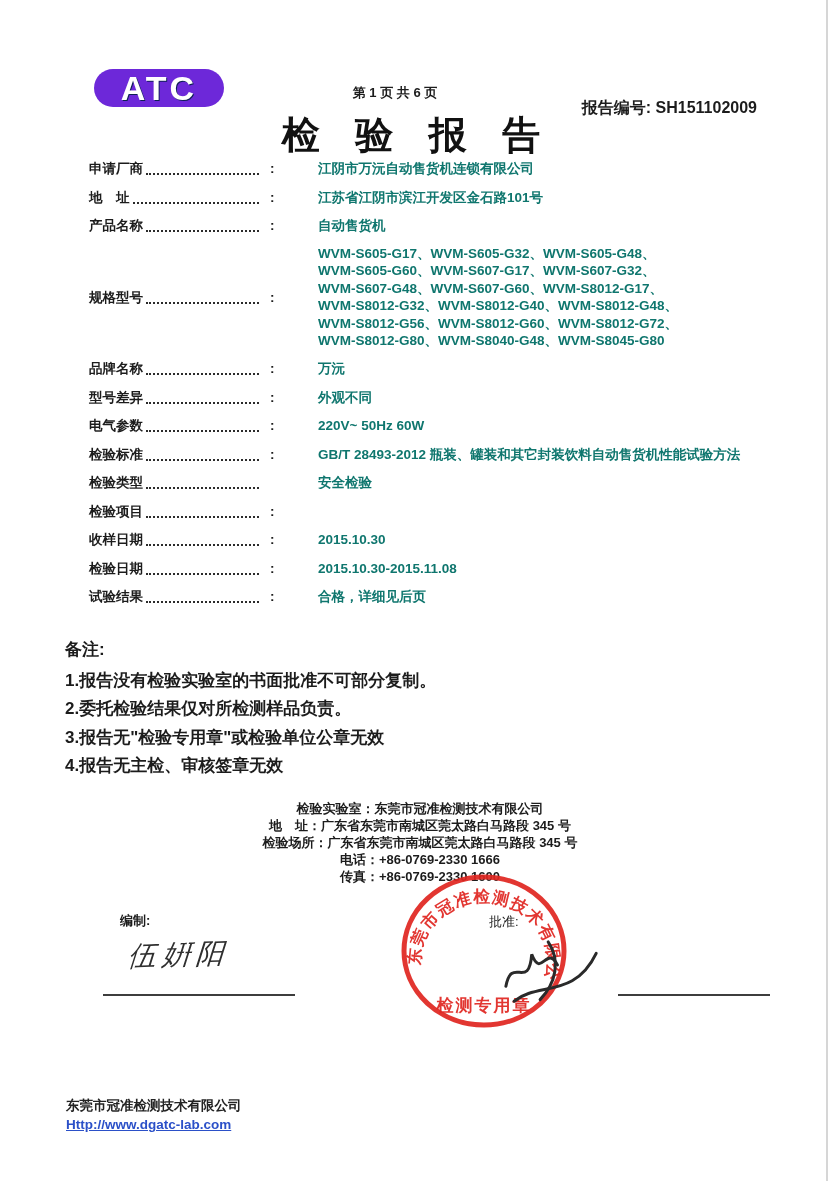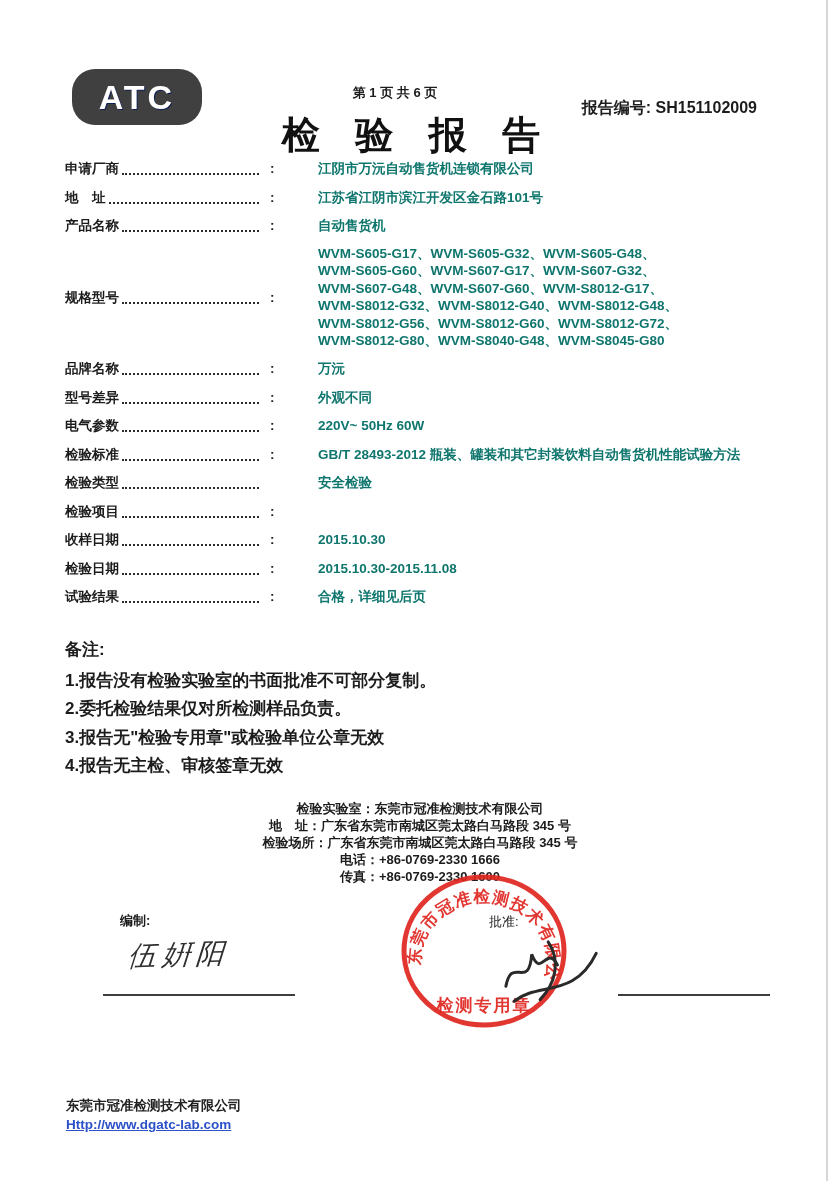--- a/index.html
+++ b/index.html
@@ -8,22 +8,22 @@
   .page {
     position:relative; width:835px; height:1181px; background:#ffffff;
     overflow:hidden;
   }
   .right-edge {
     position:absolute; top:0; right:7px; width:2px; height:100%;
     background:#d6d6d6;
   }
   
   .logo {
-    position:absolute; left:72px; top:69px; width:130px; height:56px;
-    background:#404040; border-radius:23px;
+    position:absolute; left:94px; top:69px; width:130px; height:38px;
+    background:#6d28d9; border-radius:23px;
     display:flex; align-items:center; justify-content:center;
     color:#ffffff; font-weight:bold; font-size:34px; letter-spacing:3px;
     text-shadow:1px 1px 0 #0e1f55;
   }
   .page-info {
     position:absolute; left:0; top:84px; width:790px; text-align:center;
     font-size:13px; font-weight:bold;
   }
   .report-no {
     position:absolute; right:78px; top:98px;
@@ -35,21 +35,21 @@
     font-size:38px; font-weight:bold; letter-spacing:13px; color:#111;
   }
   
   .form { position:absolute; left:65px; top:159px; width:705px; }
   .row {
     display:grid; grid-template-columns:197px 42px 1fr;
     align-items:baseline; margin-bottom:9.5px;
     font-size:13.5px; line-height:19px;
   }
   .row.center { align-items:center; }
-  .lbl { display:flex; align-items:flex-end; font-weight:bold; white-space:nowrap; }
+  .lbl { display:flex; align-items:flex-end; font-weight:bold; white-space:nowrap;margin-left:24px; }
   .dots { flex:1 1 auto; border-bottom:2px dotted #2b2b2b; margin:0 3px 3px 3px; height:1px; }
   .colon { font-weight:bold; text-align:left; padding-left:8px; }
   .val { font-weight:bold; color:#0f766e;margin-left:14px; }
   .spec-line { font-weight:bold; line-height:17.5px; }
   
   .remarks { position:absolute; left:65px; top:638px; width:700px; font-size:17px; }
   .remarks .r-title { font-weight:bold; }
   .remarks .r-item { margin-top:9.5px; line-height:19px; font-weight:600; }
   
   .lab {

